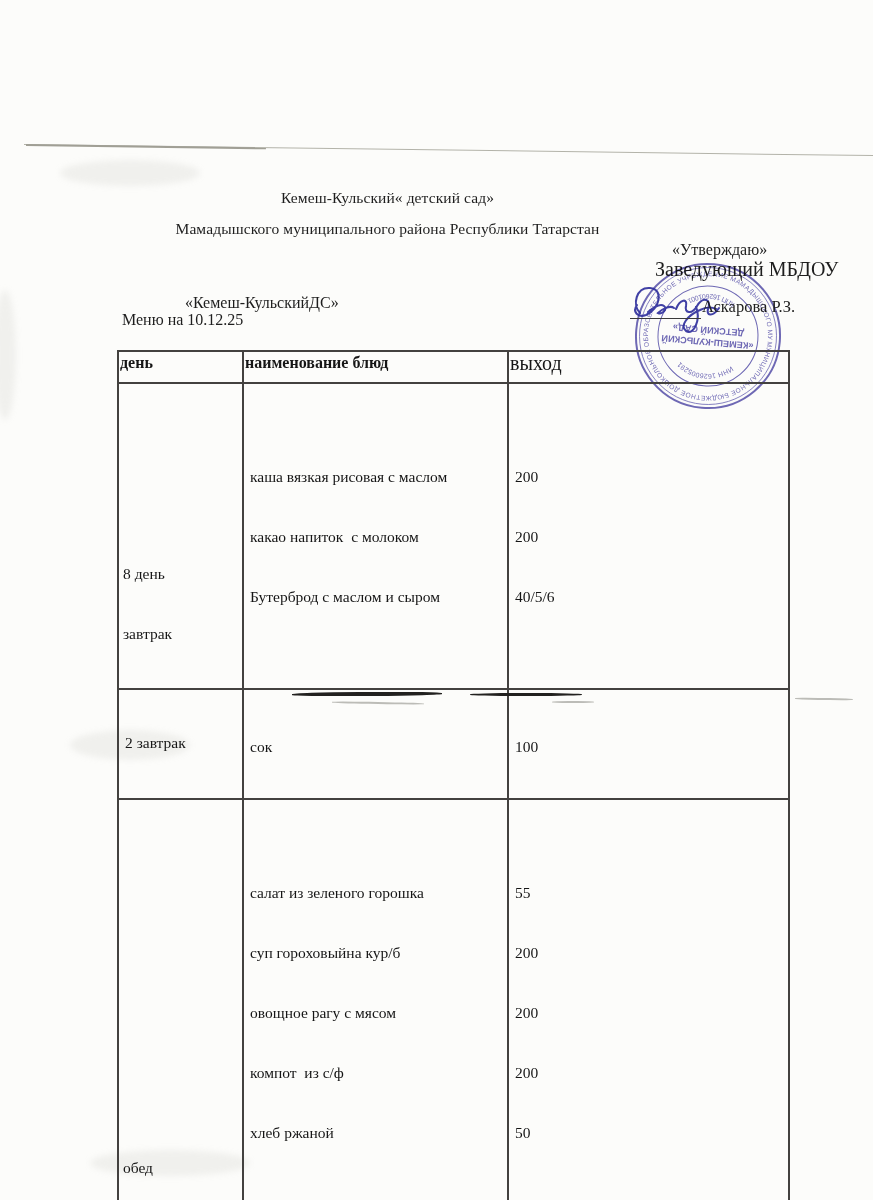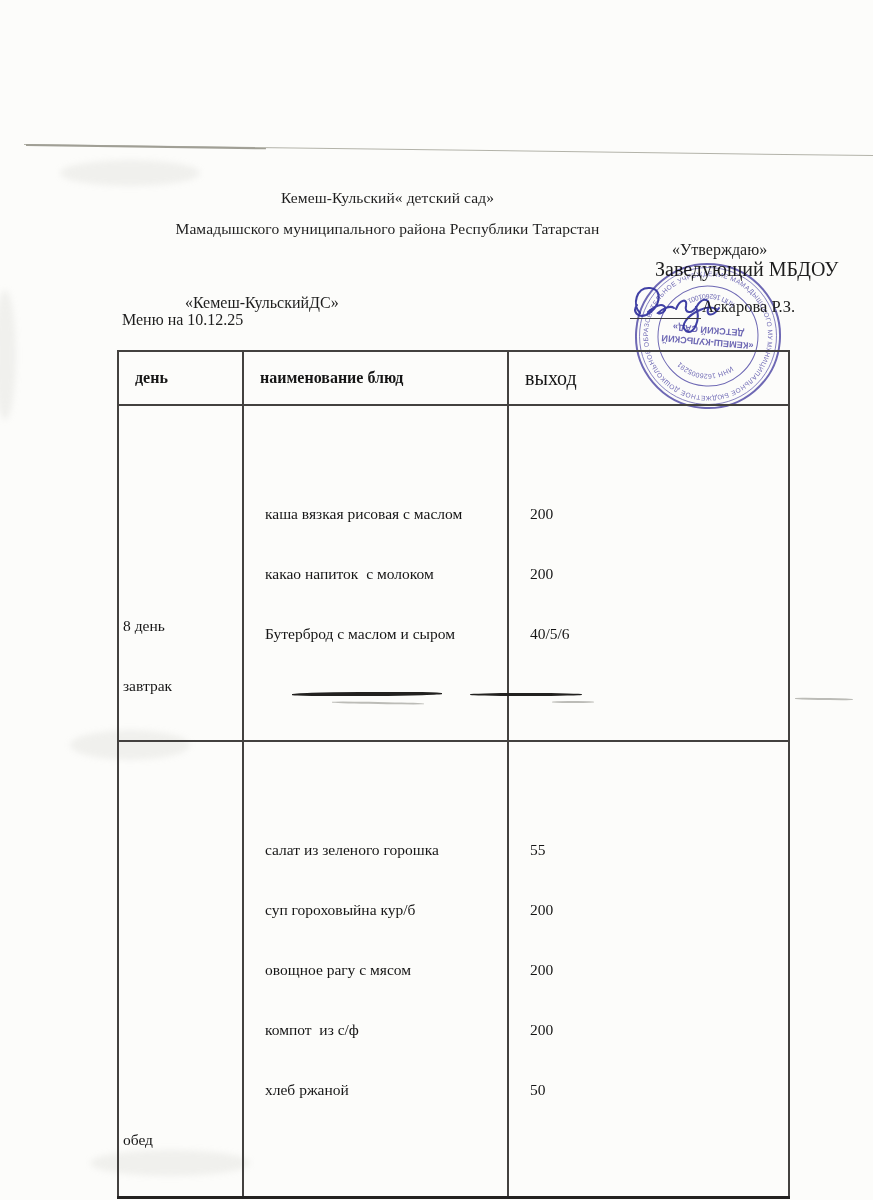--- a/index.html
+++ b/index.html
@@ -23,21 +23,21 @@
   .smudge { position:absolute; background:rgba(170,170,162,0.14); filter:blur(3px); border-radius:50%; }
 
   
   table.menu {
     position:absolute; left:117px; top:350px;
     border-collapse:collapse; table-layout:fixed;
     font-size:15.5px; line-height:20px; color:#161616;
   }
   table.menu th, table.menu td {
     border:2px solid #43413f; vertical-align:top; text-align:left;
-    padding:16px; overflow:hidden; white-space:pre-wrap;
+    padding:1px; overflow:hidden; white-space:pre-wrap;
   }
   table.menu { border-bottom:3px solid #232220; }
   th.hdr { font-weight:bold; font-size:16px; padding:6px 0 0 4px; }
   th.hdr-normal { font-weight:normal; font-size:20px; padding:8px 0 0 4px; }
   td .pad { padding:2px 0 0 5px; }
   td.daycell { position:relative; }
   td.daycell .day-abs { position:absolute; left:4px; }
   .line { min-height:20px; }
 
   .sig-underline { position:absolute; left:630px; top:318px; width:71px; height:0; border-top:1.6px solid #3a3a3a; }
@@ -135,20 +135,31 @@
       </td>
       <td>
         <div class="pad">
           <div class="line">200</div>
           <div class="line">200</div>
           <div class="line">40/5/6</div>
         </div>
       </td>
     </tr>
 
+    <tr style="height:30px;">
+      <td>
+        <div class="pad"><div class="line">2 завтрак</div></div>
+      </td>
+      <td>
+        <div class="pad" style="padding-top:6px;"><div class="line">сок</div></div>
+      </td>
+      <td>
+        <div class="pad" style="padding-top:6px;"><div class="line">100</div></div>
+      </td>
+    </tr>
 
     <tr style="height:102px;">
       <td class="daycell">
         <div class="day-abs" style="bottom:6px;">
           <div class="line">обед</div>
         </div>
       </td>
       <td>
         <div class="pad">
           <div class="line">салат из зеленого горошка</div>

